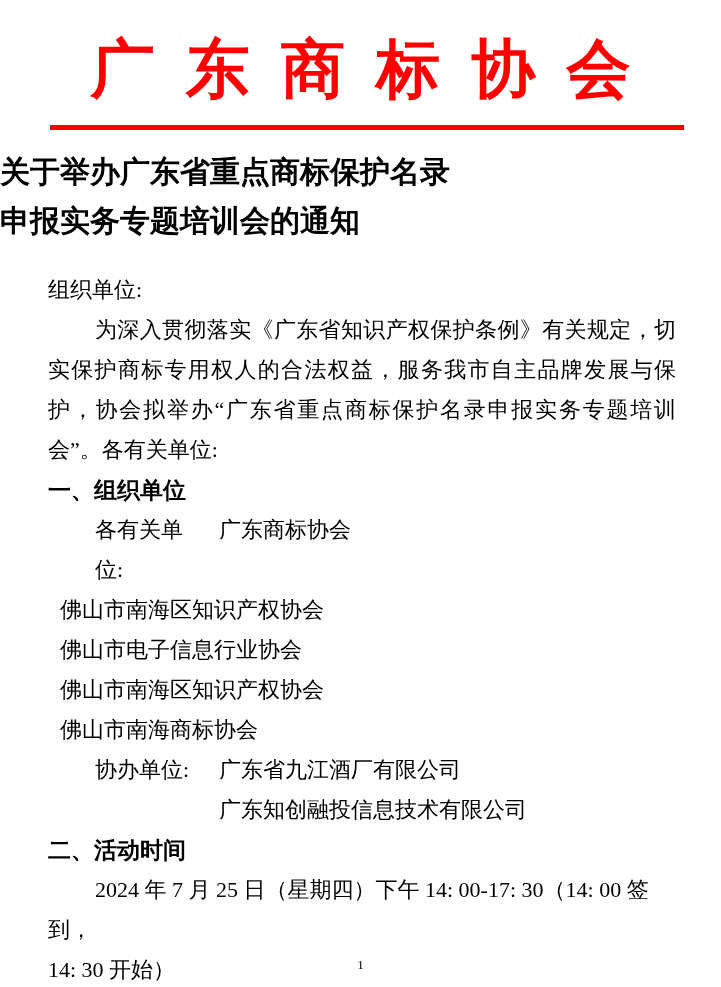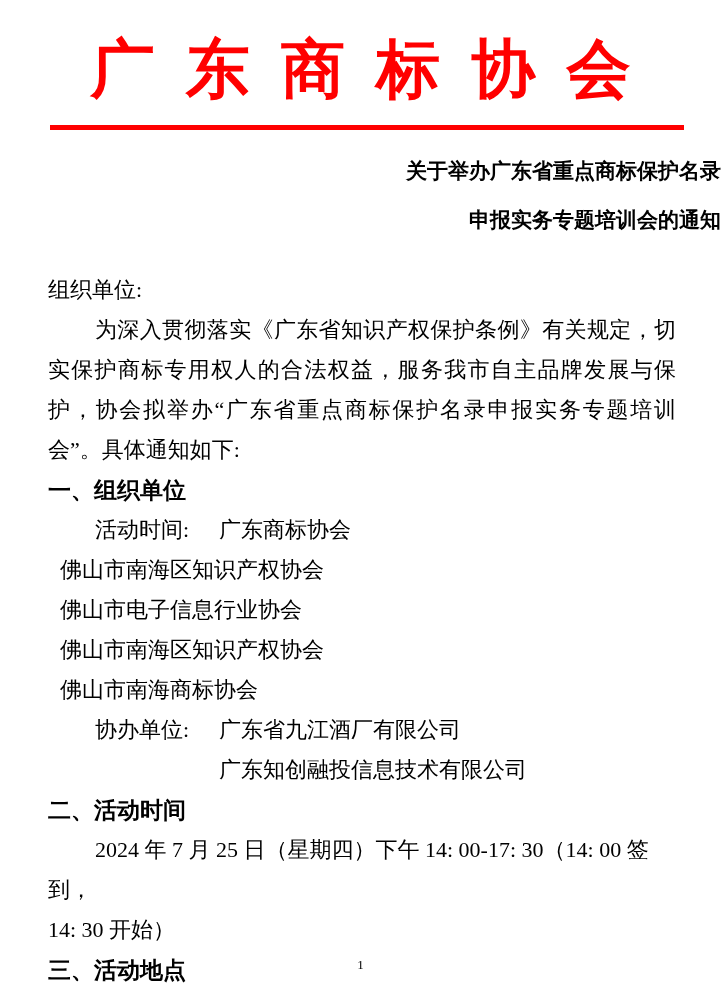--- a/index.html
+++ b/index.html
@@ -33,23 +33,23 @@
   .rule {
     width: 634px;
     height: 5px;
     background: #ff0000;
     margin: 19px 0 0 50px;
   }
 
   
   .title {
     margin-top: 17px;
-    text-align: right;
+    text-align: left;
     font-weight: 700;
-    font-size: 21px;
+    font-size: 30px;
     line-height: 49px;
   }
 
   
   .body-text {
     margin-top: 25px;
     padding: 0 45px 0 48px;
     font-size: 22px;
     line-height: 40px;
   }
@@ -103,26 +103,26 @@
     <div class="line">申报实务专题培训会的通知</div>
   </div>
 
   <div class="body-text">
 
     <div class="line">组织单位:</div>
 
     <div class="line indent fill">为深入贯彻落实《广东省知识产权保护条例》有关规定，切</div>
     <div class="line fill">实保护商标专用权人的合法权益，服务我市自主品牌发展与保</div>
     <div class="line fill">护，协会拟举办“广东省重点商标保护名录申报实务专题培训</div>
-    <div class="line">会”。具体通知如下:</div>
+    <div class="line">会”。各有关单位:</div>
 
     <div class="heading">一、组织单位</div>
 
     <div class="group">
-      <div class="group-label line">活动时间:</div>
+      <div class="group-label line">各有关单位:</div>
       <div class="group-items">
         <div class="line">广东商标协会</div>
       </div>
     </div>
 
     <div class="group">
       <div class="group-items">
         <div class="line">佛山市南海区知识产权协会</div>
         <div class="line">佛山市电子信息行业协会</div>
         <div class="line">佛山市南海区知识产权协会</div>

